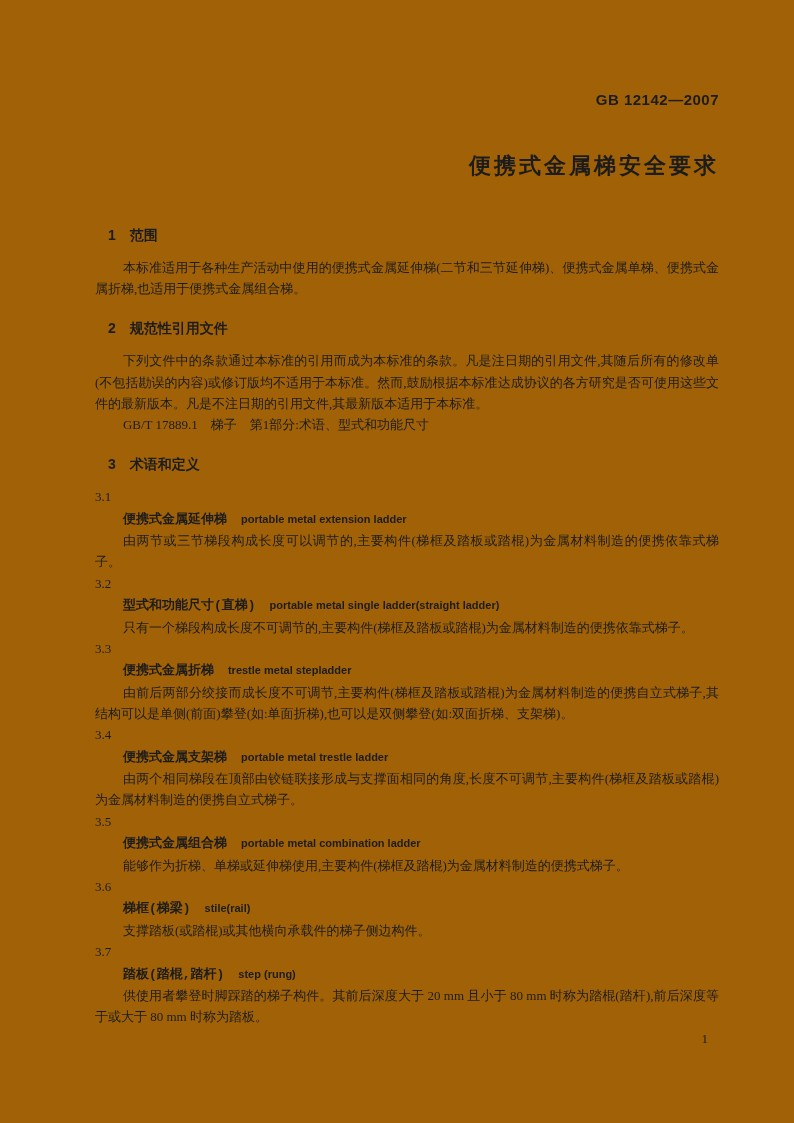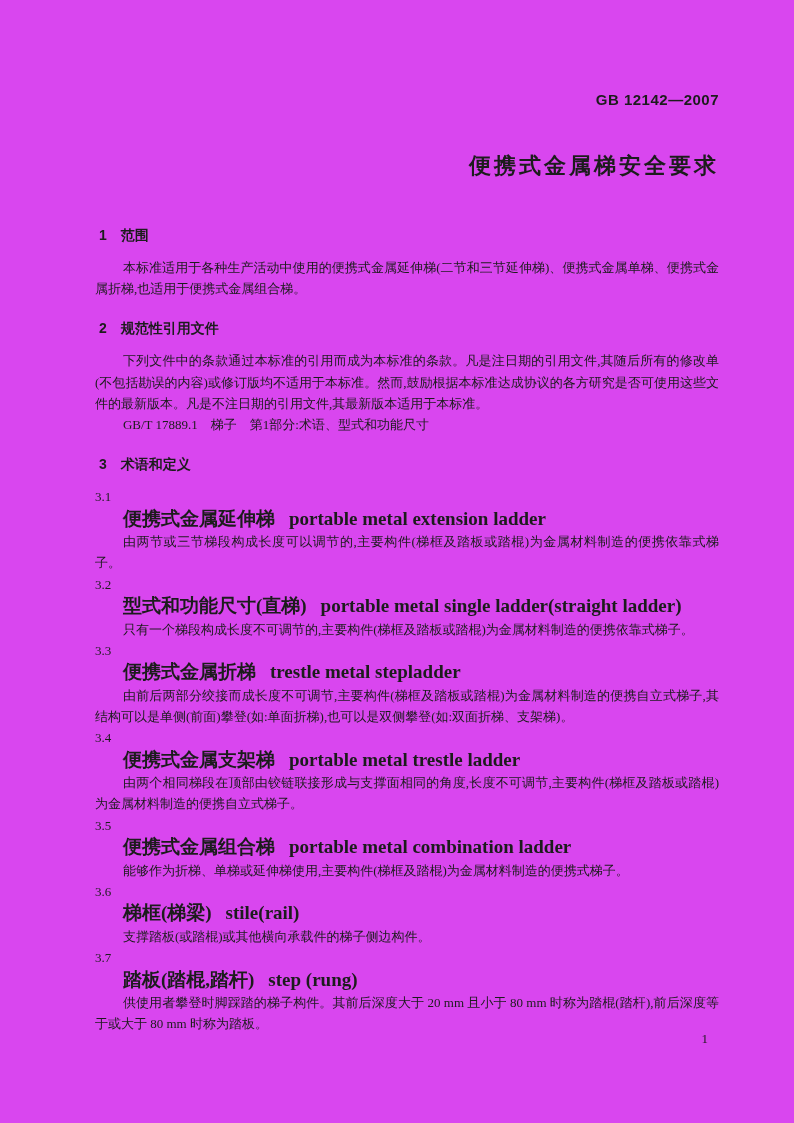--- a/index.html
+++ b/index.html
@@ -1,21 +1,21 @@
 <!DOCTYPE html>
 <html lang="zh"><head>
 <meta charset="utf-8">
 <style>
   html, body { margin: 0; padding: 0; background: #9a9a9a; }
   .page {
     position: relative;
     width: 794px;
     height: 1123px;
     margin: 0 auto;
-    background: #d946ef;
+    background: #a16207;
     box-sizing: border-box;
     padding: 90px 75px 0 95px;
     color: #1c1c1c;
     font-family: "Liberation Serif", "DejaVu Serif", serif;
     font-size: 13px;
     overflow: hidden;
   }
   .doc-number {
     text-align: right;
     font-family: "Liberation Sans", "DejaVu Sans", sans-serif;
@@ -27,21 +27,21 @@
   .title {
     margin: 42px 0 0 0;
     text-align: right;
     font-family: Liberation Sans, sans-serif;
     font-weight: bold;
     font-size: 22px;
     line-height: 30px;
     letter-spacing: 3px;
   }
   .sec-heading {
-    margin: 19px 0 11px 4px;
+    margin: 19px 0 11px 13px;
     font-family: "Liberation Sans", "DejaVu Sans", sans-serif;
     font-weight: bold;
     font-size: 14px;
     line-height: 21px;
   }
   .sec-heading.first { margin-top: 44px; }
   .sec-num { margin-right: 14px; }
   p.body {
     margin: 0;
     text-indent: 2.15em;
@@ -51,22 +51,22 @@
   p.body.ref { text-align: left; }
   .term-num {
     line-height: 21.5px;
     font-size: 13px;
   }
   .term-title {
     padding-left: 2.15em;
     line-height: 21.5px;
     font-weight: bold;
   }
-  .term-title .cn { font-family: Liberation Serif, serif; font-size: 19px; text-align: right; }
-  .term-title .en { font-family: Liberation Serif, serif; margin-left: 14px; font-size: 19px; }
+  .term-title .cn { font-family: Liberation Mono, monospace; font-size: 13px; text-align: right; }
+  .term-title .en { font-family: Liberation Sans, sans-serif; margin-left: 14px; font-size: 11px; }
   .page-number {
     position: absolute;
     top: 1030px;
     right: 86px;
     font-size: 13px;
     line-height: 18px;
   }
 </style>
 </head>
 <body>

